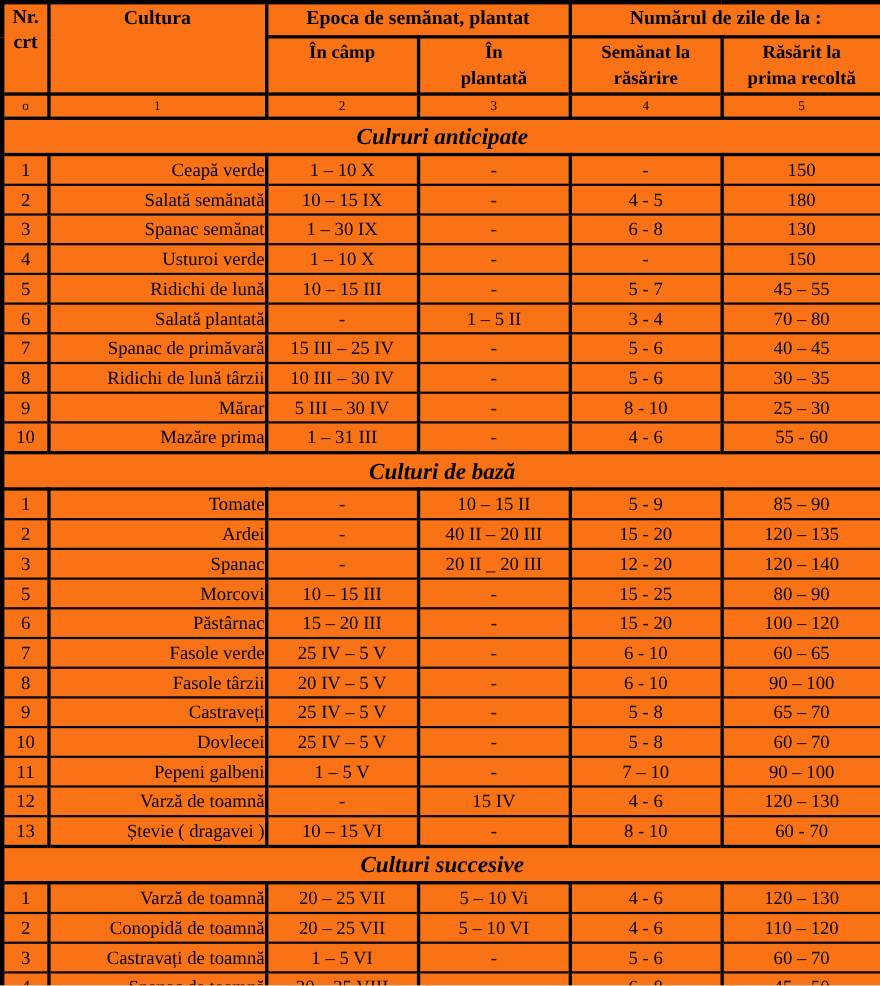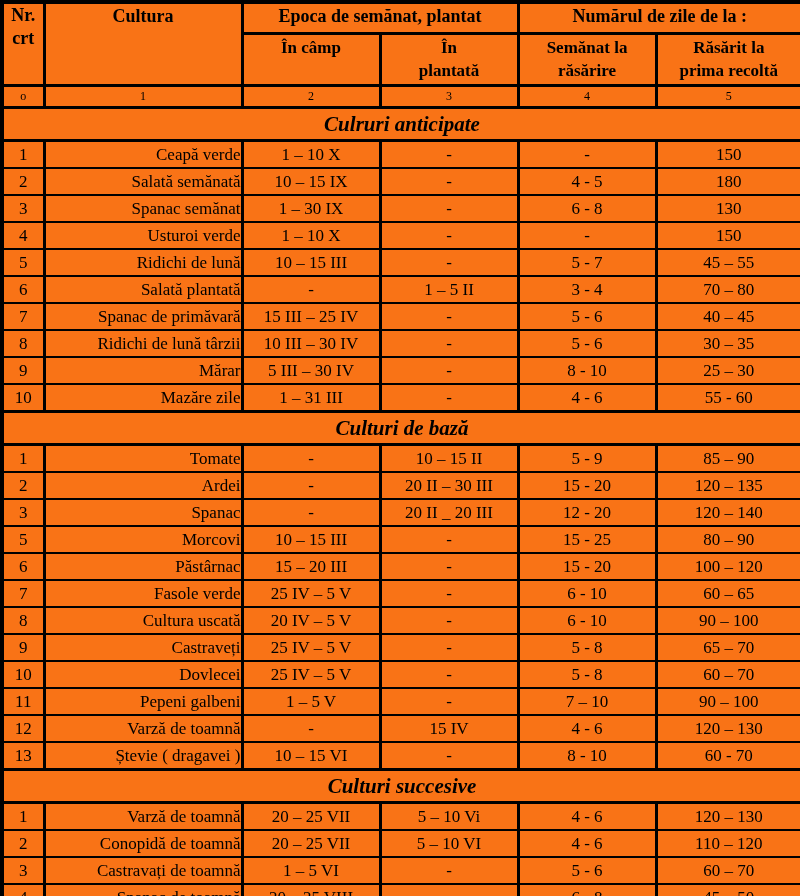--- a/index.html
+++ b/index.html
@@ -212,21 +212,21 @@
     <td class="td-nr">9</td>
     <td class="td-cultura">Mărar</td>
     <td>5 III – 30 IV</td>
     <td>-</td>
     <td>8 - 10</td>
     <td>25 – 30</td>
   </tr>
 
   <tr class="data-row">
     <td class="td-nr">10</td>
-    <td class="td-cultura">Mazăre zile</td>
+    <td class="td-cultura">Mazăre prima</td>
     <td>1 – 31 III</td>
     <td>-</td>
     <td>4 - 6</td>
     <td>55 - 60</td>
   </tr>
 
   <tr class="section-row">
     <td colspan="6">Culturi de bază</td>
   </tr>
 
@@ -236,21 +236,21 @@
     <td>-</td>
     <td>10 – 15 II</td>
     <td>5 - 9</td>
     <td>85 – 90</td>
   </tr>
 
   <tr class="data-row">
     <td class="td-nr">2</td>
     <td class="td-cultura">Ardei</td>
     <td>-</td>
-    <td>20 II – 30 III</td>
+    <td>40 II – 20 III</td>
     <td>15 - 20</td>
     <td>120 – 135</td>
   </tr>
 
   <tr class="data-row">
     <td class="td-nr">3</td>
     <td class="td-cultura">Spanac</td>
     <td>-</td>
     <td>20 II _ 20 III</td>
     <td>12 - 20</td>
@@ -279,21 +279,21 @@
     <td class="td-nr">7</td>
     <td class="td-cultura">Fasole verde</td>
     <td>25 IV – 5 V</td>
     <td>-</td>
     <td>6 - 10</td>
     <td>60 – 65</td>
   </tr>
 
   <tr class="data-row">
     <td class="td-nr">8</td>
-    <td class="td-cultura">Cultura uscată</td>
+    <td class="td-cultura">Fasole târzii</td>
     <td>20 IV – 5 V</td>
     <td>-</td>
     <td>6 - 10</td>
     <td>90 – 100</td>
   </tr>
 
   <tr class="data-row">
     <td class="td-nr">9</td>
     <td class="td-cultura">Castraveți</td>
     <td>25 IV – 5 V</td>

